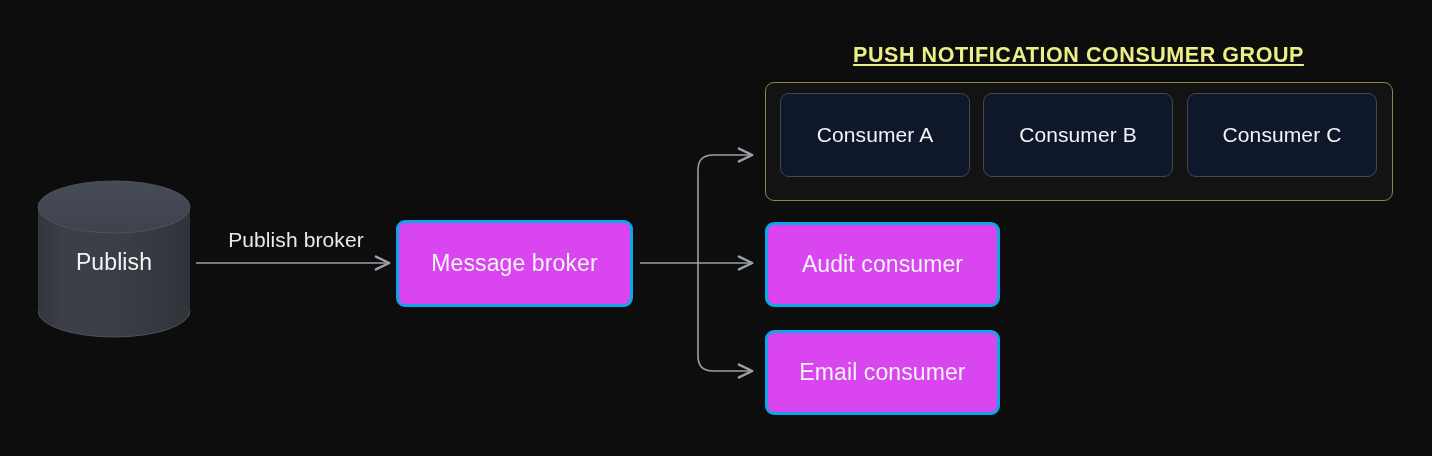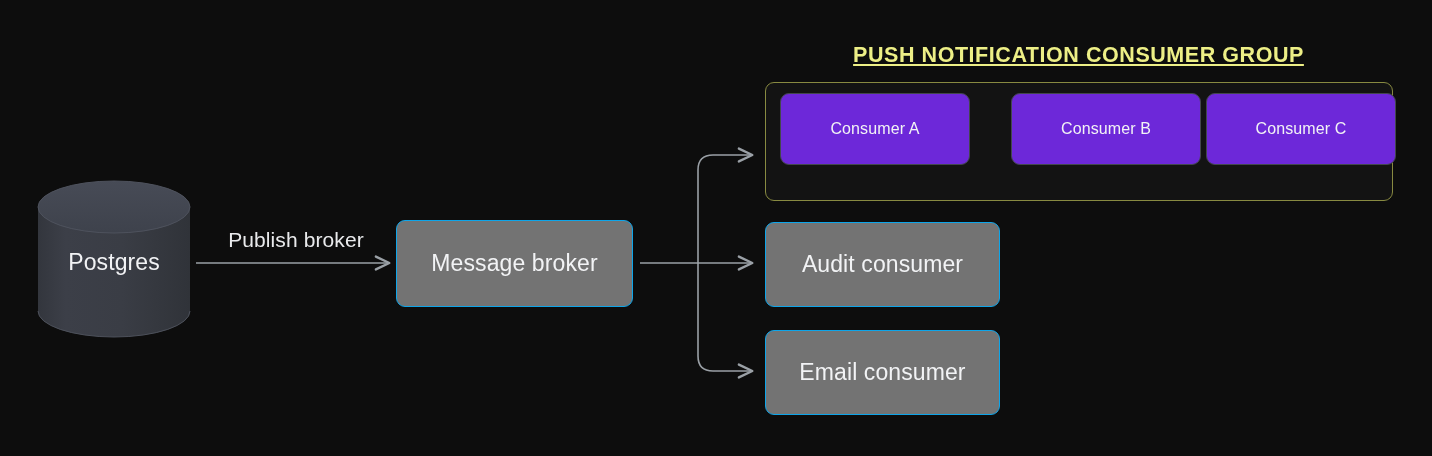--- a/index.html
+++ b/index.html
@@ -36,22 +36,22 @@
     color: #f2f3f5;
     font-size: 23px;
     letter-spacing: 0.1px;
     line-height: 28px;
   }
 
   
   .node {
     position: absolute;
     box-sizing: border-box;
-    background: #737373;
-    border: 1px solid #0ea5e9;
+    background: #d946ef;
+    border: 3px solid #0ea5e9;
     border-radius: 9px;
     color: #f2f3f5;
     font-size: 23px;
     letter-spacing: 0.1px;
     display: flex;
     align-items: center;
     justify-content: center;
     text-align: center;
   }
 
@@ -112,34 +112,34 @@
     height: 119px;
     background: #131313;
     border: 1.5px solid #888a41;
     border-radius: 9px;
   }
 
   .consumer {
     position: absolute;
     box-sizing: border-box;
     top: 93px;
-    height: 72px;
-    background: #6d28d9;
+    height: 84px;
+    background: #0f172a;
     border: 1px solid #43474e;
     border-radius: 9px;
     color: #f2f3f5;
-    font-size: 16px;
+    font-size: 21px;
     letter-spacing: 0.1px;
     display: flex;
     align-items: center;
     justify-content: center;
   }
   #consumer-0 { left: 780px;  width: 190px; }
-  #consumer-1 { left: 983px;  width: 190px; margin-left: 28px; }
-  #consumer-2 { left: 1187px; width: 190px; margin-left: 19px; }
+  #consumer-1 { left: 983px;  width: 190px; }
+  #consumer-2 { left: 1187px; width: 190px; }
 </style>
 </head>
 <body>
 
 <div id="canvas">
 
   <svg id="wires" viewBox="0 0 1432 456" xmlns="http://www.w3.org/2000/svg">
     <defs>
       <linearGradient id="cylBody" x1="0" y1="0" x2="1" y2="0">
         <stop offset="0" stop-color="#33363d"></stop>
@@ -167,21 +167,21 @@
 
     <path d="M 640 263 L 698 263" fill="none" stroke="#9aa0a6" stroke-width="1.6"></path>
 
     <path d="M 698 263 L 698 170 Q 698 155 713 155 L 752 155" fill="none" stroke="#9aa0a6" stroke-width="1.6" stroke-linecap="round" marker-end="url(#arrowHead)"></path>
 
     <path d="M 698 263 L 752 263" fill="none" stroke="#9aa0a6" stroke-width="1.6" marker-end="url(#arrowHead)"></path>
 
     <path d="M 698 263 L 698 356 Q 698 371 713 371 L 752 371" fill="none" stroke="#9aa0a6" stroke-width="1.6" stroke-linecap="round" marker-end="url(#arrowHead)"></path>
   </svg>
 
-  <div class="db-label">Postgres</div>
+  <div class="db-label">Publish</div>
 
   <div class="edge-label">Publish broker</div>
 
   <div class="node" id="broker">
     <span>Message broker</span>
   </div>
 
   <div id="group-title">PUSH NOTIFICATION CONSUMER GROUP</div>
 
   <div id="group-box"></div>

